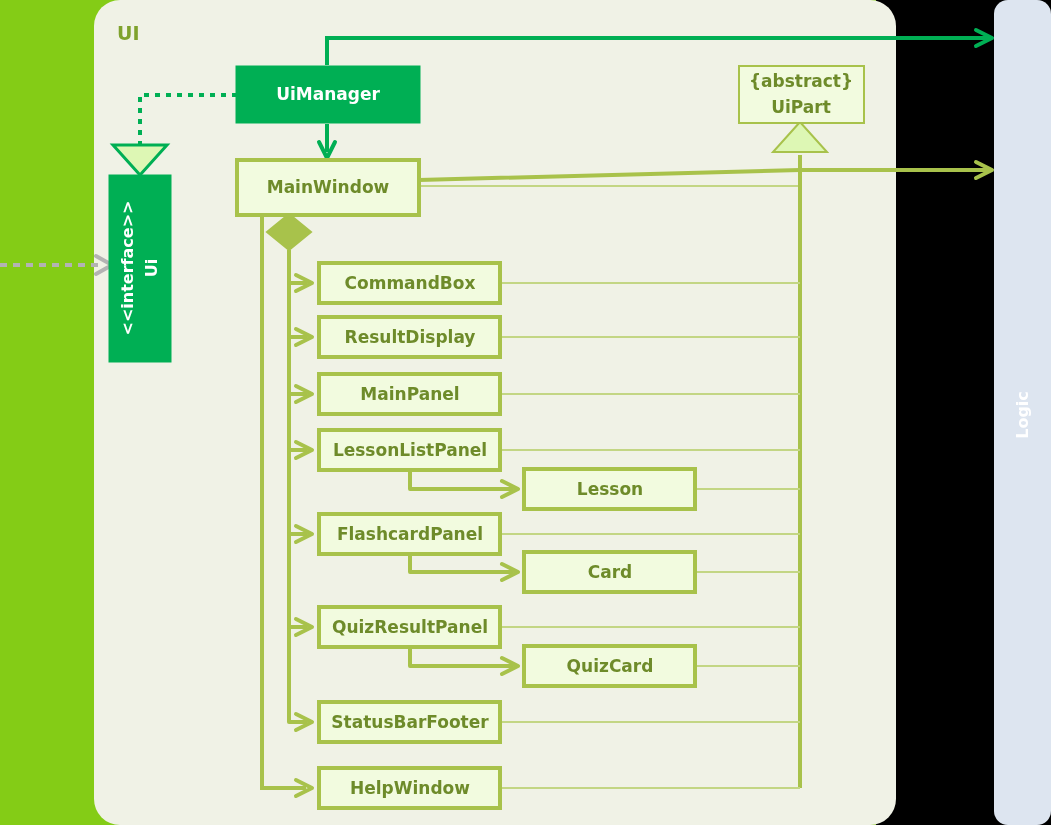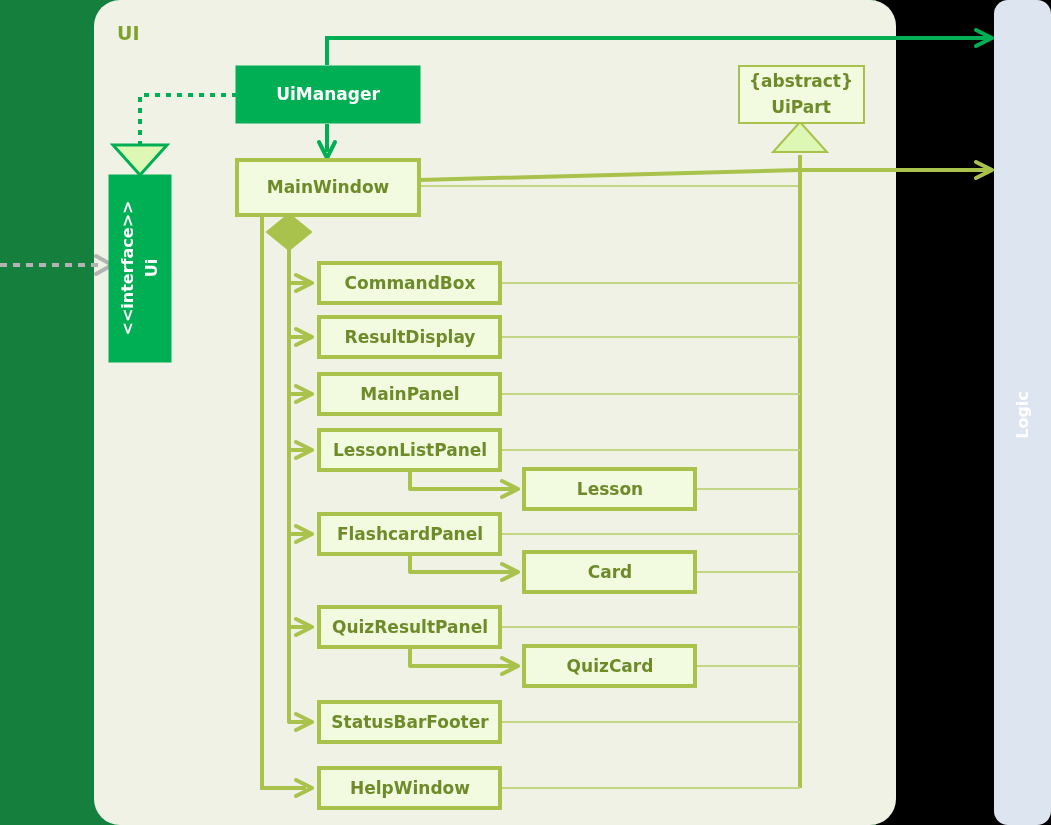--- a/index.html
+++ b/index.html
@@ -5,21 +5,21 @@
   html, body {
     margin: 0; padding: 0;
     background: #000000;
     width: 1051px; height: 825px;
     overflow: hidden;
     font-family: "DejaVu Sans", sans-serif;
   }
   #canvas {
     position: relative;
     width: 876px; height: 825px;
-    background: #15803d;
+    background: #84cc16;
   }
   #diagram { position: absolute; left: 0; top: 0; }
   .pkg-label {
     font-weight: bold;
     font-size: 19px;
     fill: #7FA22D;
   }
   .box-label-dark {
     font-weight: bold;
     font-size: 17px;

